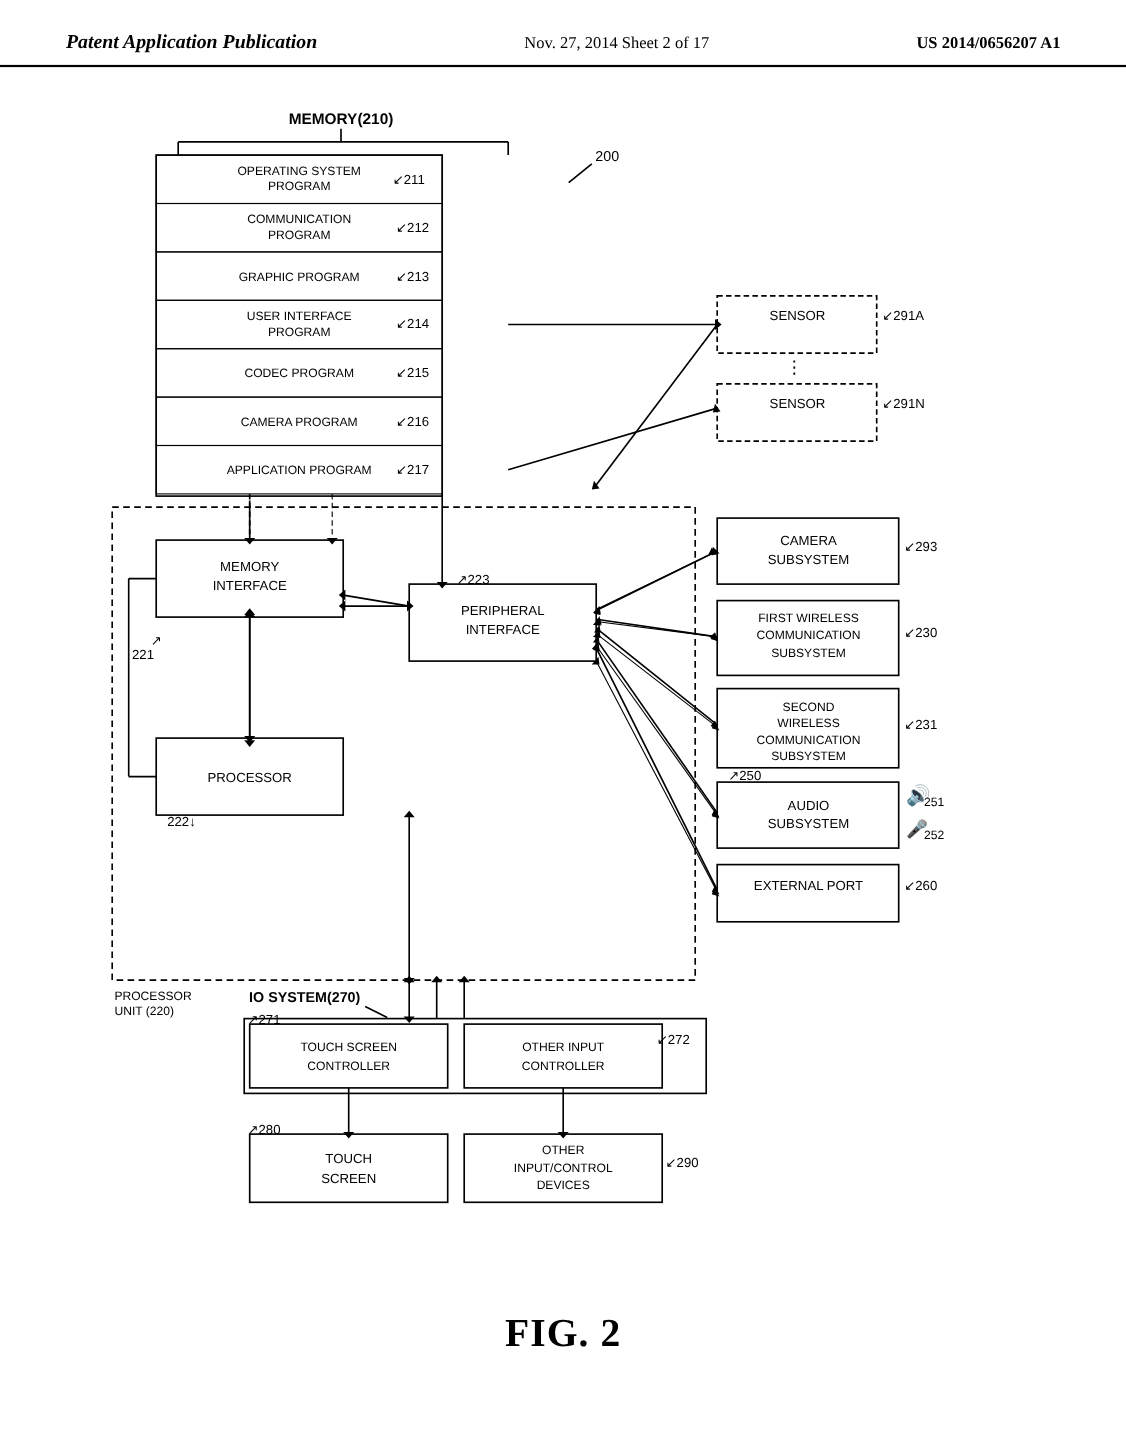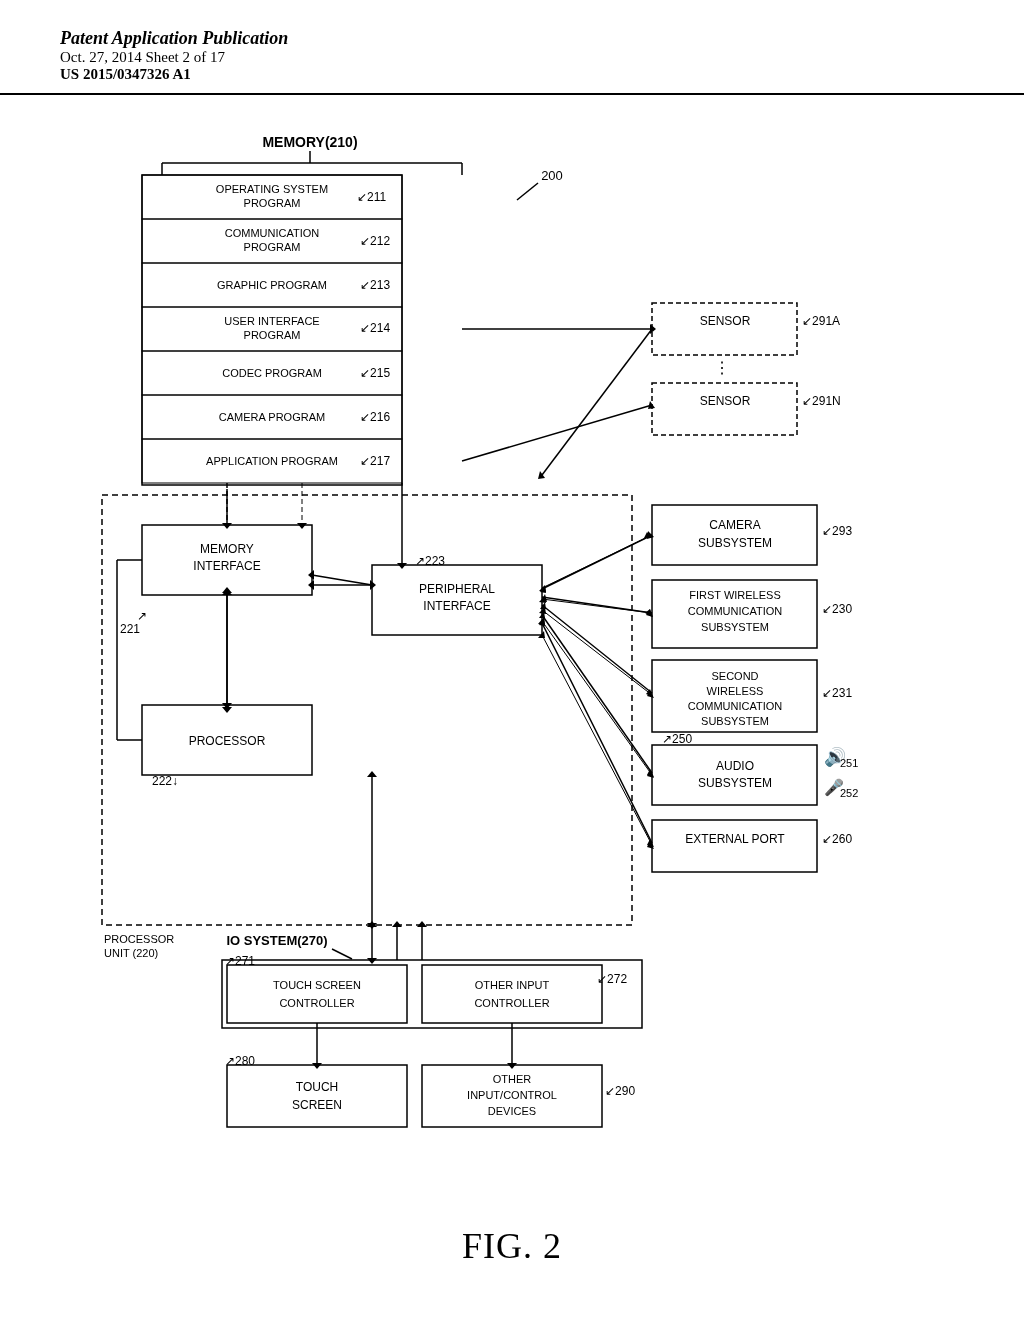--- a/index.html
+++ b/index.html
@@ -9,24 +9,23 @@
       width: 1024px;
       min-height: 1320px;
       position: relative;
       overflow-x: hidden;
     }
 
     .page-header {
       display: flex;
       justify-content: space-between;
       align-items: baseline;
-      padding: 28px 80px 10px 60px;
+      padding: 28px 60px 10px 60px;
       border-bottom: 2px solid #000;
       margin-bottom: 10px;
-      flex-direction: column;
     }
 
     .header-left {
       font-weight: bold;
       font-size: 18px;
       font-style: italic;
     }
 
     .header-center {
       font-size: 15px;
@@ -48,32 +47,32 @@
     
     .diagram-svg {
       position: absolute;
       top: 0; left: 0;
       width: 100%; height: 100%;
     }
 
     .fig-label {
       text-align: center;
       font-size: 36px;
-      font-weight: normal;
+      font-weight: bold;
       margin-top: 10px;
       letter-spacing: 1px;
     }
   </style>
 </head>
 <body>
 
 <div class="page-header">
   <span class="header-left">Patent Application Publication</span>
-  <span class="header-center">Oct. 27, 2014   Sheet 2 of 17</span>
-  <span class="header-right">US 2015/0347326 A1</span>
+  <span class="header-center">Nov. 27, 2014   Sheet 2 of 17</span>
+  <span class="header-right">US 2014/0656207 A1</span>
 </div>
 
 <div class="diagram-area">
   <svg class="diagram-svg" viewBox="0 0 900 1090" xmlns="http://www.w3.org/2000/svg" font-family="Arial, sans-serif">
 
     <text x="248" y="22" text-anchor="middle" font-size="14" font-weight="bold">MEMORY(210)</text>
 
     <line x1="248" y1="26" x2="248" y2="38" stroke="#000" stroke-width="1.5"></line>
     <line x1="100" y1="38" x2="400" y2="38" stroke="#000" stroke-width="1.5"></line>
     <line x1="100" y1="38" x2="100" y2="50" stroke="#000" stroke-width="1.5"></line>

